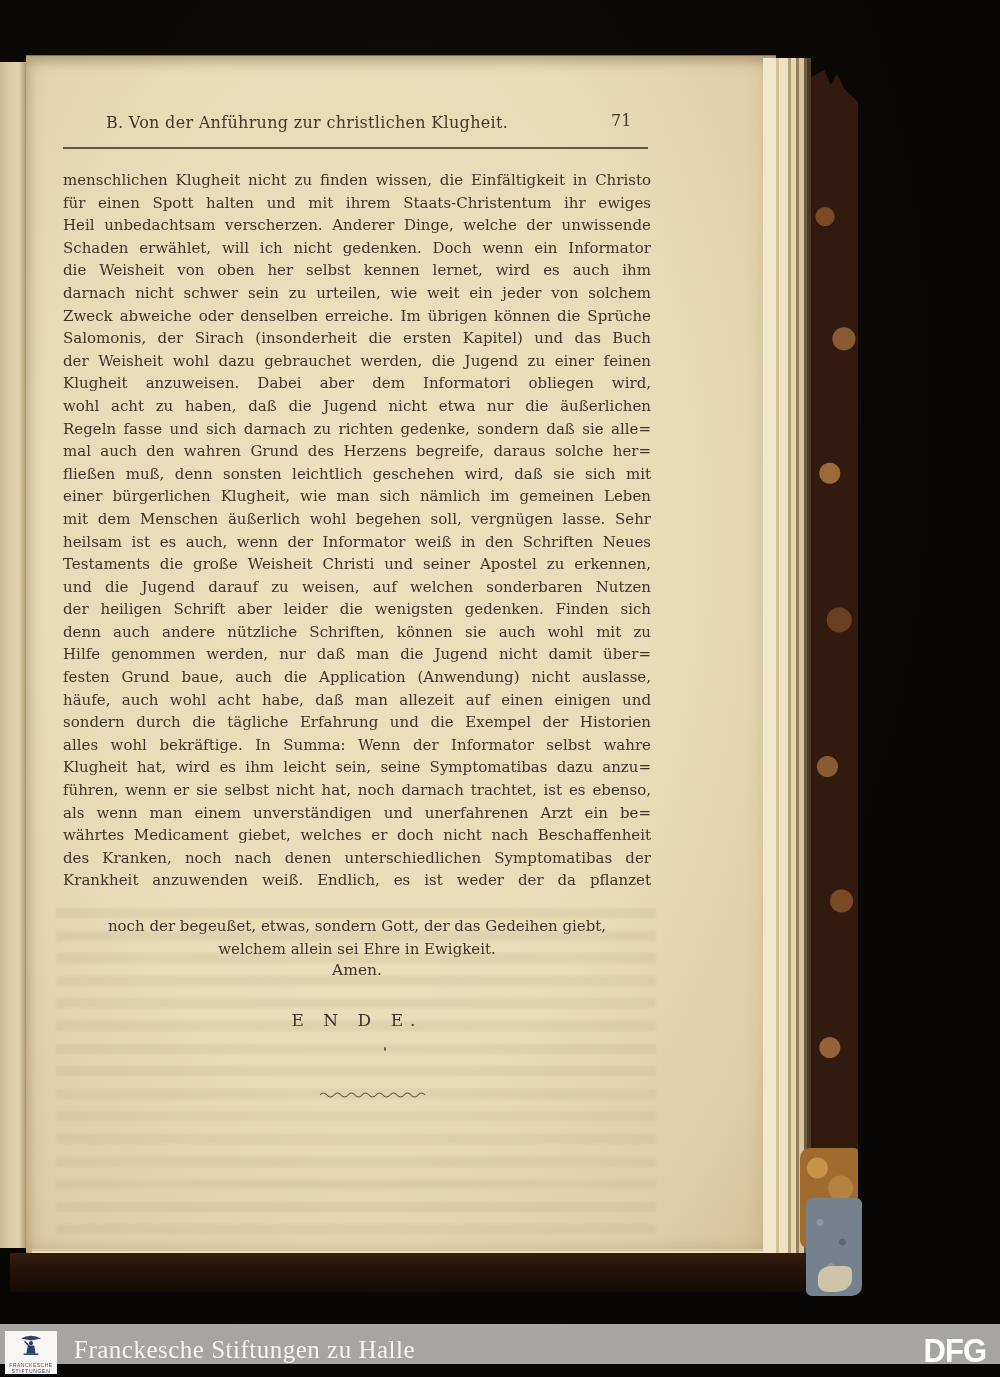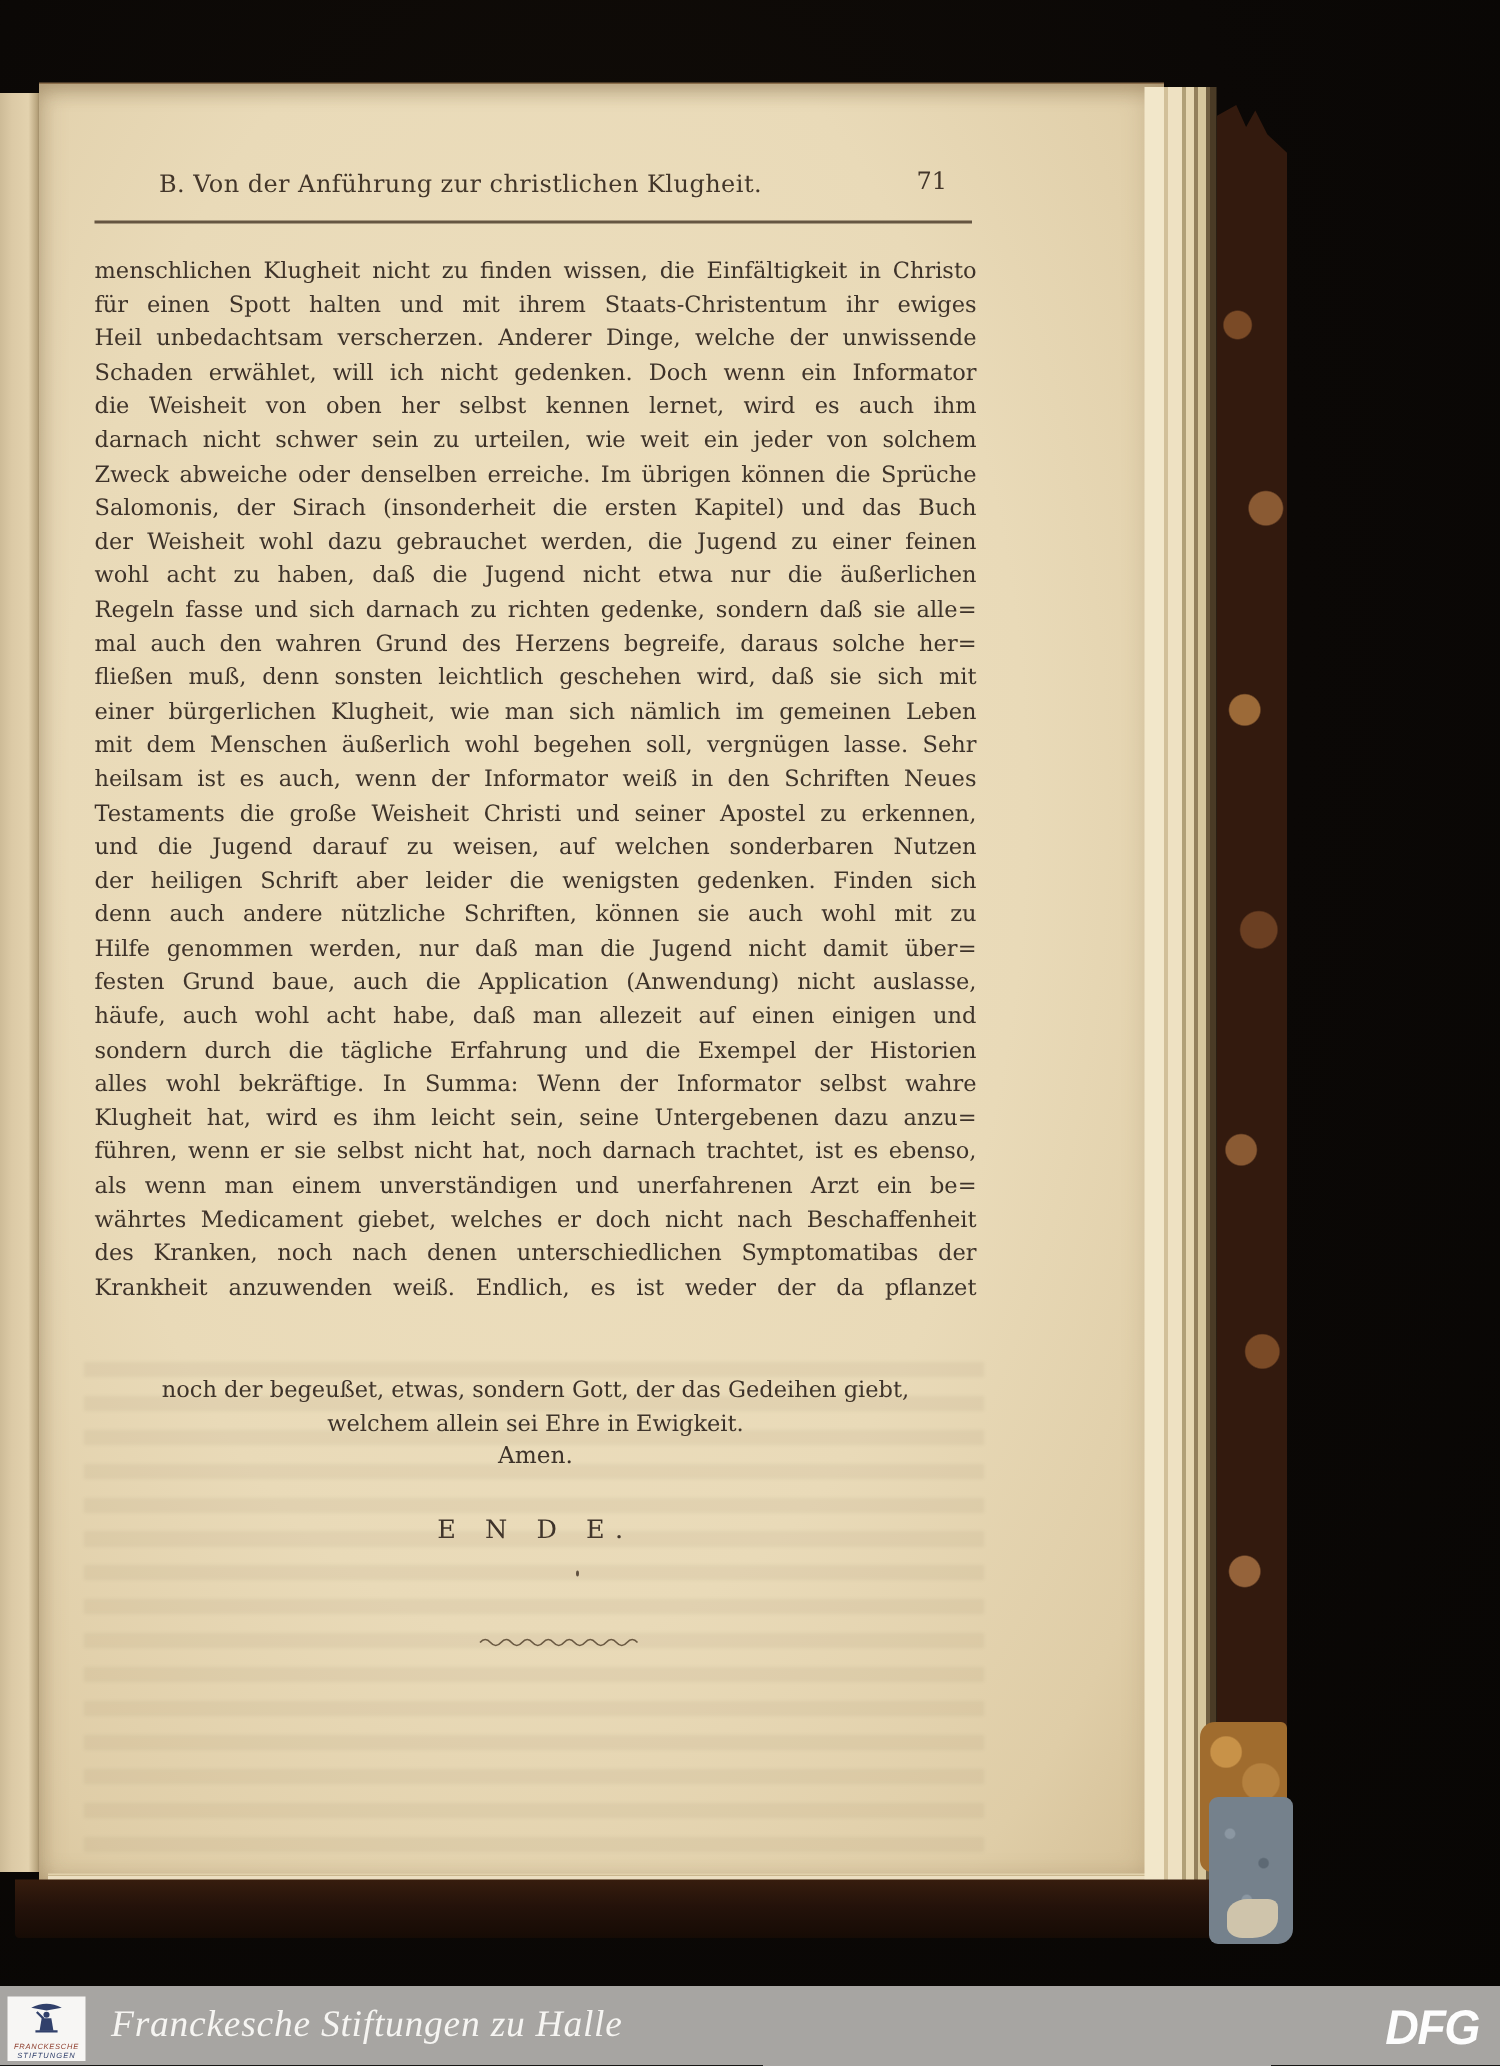--- a/index.html
+++ b/index.html
@@ -70,21 +70,21 @@
     font-size:15.5px;color:#3e332a;}
   .ende{position:absolute;left:37px;top:954px;width:588px;text-align:center;
     font-size:17px;letter-spacing:7px;color:#3e332a;}
   .ghost-text{position:absolute;left:30px;top:852px;width:600px;height:330px;
     background:repeating-linear-gradient(180deg,rgba(118,98,66,.07) 0 10px,transparent 10px 22.6px);
     filter:blur(1px);pointer-events:none;}
   .squiggle{position:absolute;left:292px;top:1028px;width:114px;height:10px;}
   .ink-speck{position:absolute;left:358px;top:991px;width:2px;height:4px;background:#5f5040;border-radius:50%;}
 
   
-  .footer-bar{position:absolute;left:0;top:1324px;width:1000px;height:53px;background:#a7a5a2;font-style:italic;}
+  .footer-bar{position:absolute;left:0;top:1324px;width:1000px;height:40px;background:#a7a5a2;}
   .footer-logo-box{position:absolute;left:5px;top:7px;width:52px;height:43px;background:#f7f6f4;
     text-align:center;}
   .logo-l1{font-family:"Liberation Sans",sans-serif;font-size:5px;letter-spacing:.5px;
     color:#8c3b2a;margin-top:1px;}
   .logo-l2{font-family:"Liberation Sans",sans-serif;font-size:5px;letter-spacing:.7px;color:#31406b;}
   .footer-title{position:absolute;left:74px;top:12px;font-family:"Liberation Serif",serif;
     font-size:25px;color:#f6f5f2;letter-spacing:.5px;}
   .dfg{position:absolute;right:14px;top:10px;font-family:"Liberation Sans",sans-serif;
     font-weight:bold;font-size:31px;color:#fdfdfd;letter-spacing:-1px;transform:scaleY(1.05);}
 </style>
@@ -102,37 +102,38 @@
     <div class="body-block">
         <div class="line">menschlichen Klugheit nicht zu finden wissen, die Einfältigkeit in Christo</div>
         <div class="line">für einen Spott halten und mit ihrem Staats-Christentum ihr ewiges</div>
         <div class="line">Heil unbedachtsam verscherzen.  Anderer Dinge, welche der unwissende</div>
         <div class="line">Schaden erwählet, will ich nicht gedenken.  Doch wenn ein Informator</div>
         <div class="line">die Weisheit von oben her selbst kennen lernet, wird es auch ihm</div>
         <div class="line">darnach nicht schwer sein zu urteilen, wie weit ein jeder von solchem</div>
         <div class="line">Zweck abweiche oder denselben erreiche.  Im übrigen können die Sprüche</div>
         <div class="line">Salomonis, der Sirach (insonderheit die ersten Kapitel) und das Buch</div>
         <div class="line">der Weisheit wohl dazu gebrauchet werden, die Jugend zu einer feinen</div>
+        <div class="line">Klugheit anzuweisen.  Dabei aber dem Informatori obliegen wird,</div>
         <div class="line">wohl acht zu haben, daß die Jugend nicht etwa nur die äußerlichen</div>
         <div class="line">Regeln fasse und sich darnach zu richten gedenke, sondern daß sie alle=</div>
         <div class="line">mal auch den wahren Grund des Herzens begreife, daraus solche her=</div>
         <div class="line">fließen muß, denn sonsten leichtlich geschehen wird, daß sie sich mit</div>
         <div class="line">einer bürgerlichen Klugheit, wie man sich nämlich im gemeinen Leben</div>
         <div class="line">mit dem Menschen äußerlich wohl begehen soll, vergnügen lasse.  Sehr</div>
         <div class="line">heilsam ist es auch, wenn der Informator weiß in den Schriften Neues</div>
         <div class="line">Testaments die große Weisheit Christi und seiner Apostel zu erkennen,</div>
         <div class="line">und die Jugend darauf zu weisen, auf welchen sonderbaren Nutzen</div>
         <div class="line">der heiligen Schrift aber leider die wenigsten gedenken.  Finden sich</div>
         <div class="line">denn auch andere nützliche Schriften, können sie auch wohl mit zu</div>
         <div class="line">Hilfe genommen werden, nur daß man die Jugend nicht damit über=</div>
         <div class="line">festen Grund baue, auch die Application (Anwendung) nicht auslasse,</div>
         <div class="line">häufe, auch wohl acht habe, daß man allezeit auf einen einigen und</div>
         <div class="line">sondern durch die tägliche Erfahrung und die Exempel der Historien</div>
         <div class="line">alles wohl bekräftige.  In Summa: Wenn der Informator selbst wahre</div>
-        <div class="line">Klugheit hat, wird es ihm leicht sein, seine Untergebenen dazu anzu=</div>
+        <div class="line">Klugheit hat, wird es ihm leicht sein, seine Symptomatibas dazu anzu=</div>
         <div class="line">führen, wenn er sie selbst nicht hat, noch darnach trachtet, ist es ebenso,</div>
         <div class="line">als wenn man einem unverständigen und unerfahrenen Arzt ein be=</div>
         <div class="line">währtes Medicament giebet, welches er doch nicht nach Beschaffenheit</div>
         <div class="line">des Kranken, noch nach denen unterschiedlichen Symptomatibas der</div>
         <div class="line">Krankheit anzuwenden weiß.  Endlich, es ist weder der da pflanzet</div>
       </div>
 
     <div class="closing-block">
         <div class="line-center">noch der begeußet, etwas, sondern Gott, der das Gedeihen giebt,</div>
         <div class="line-center">welchem allein sei Ehre in Ewigkeit.</div>

